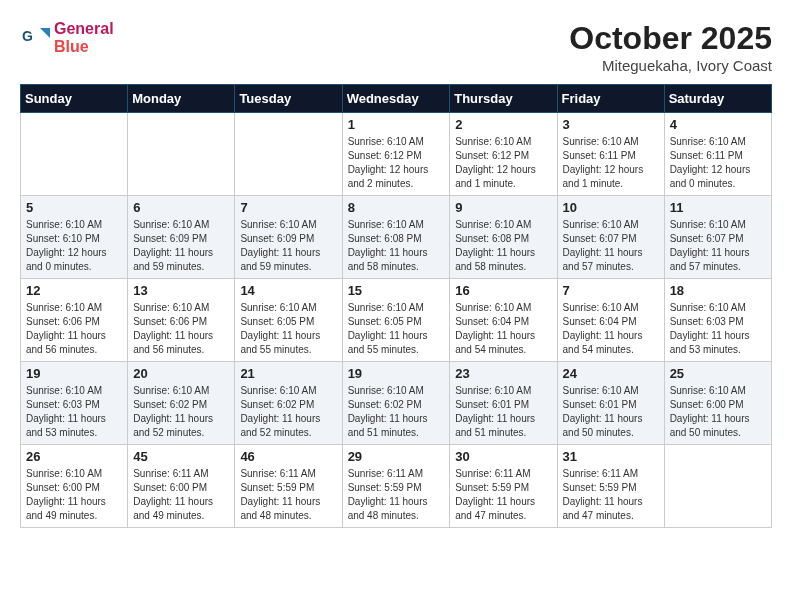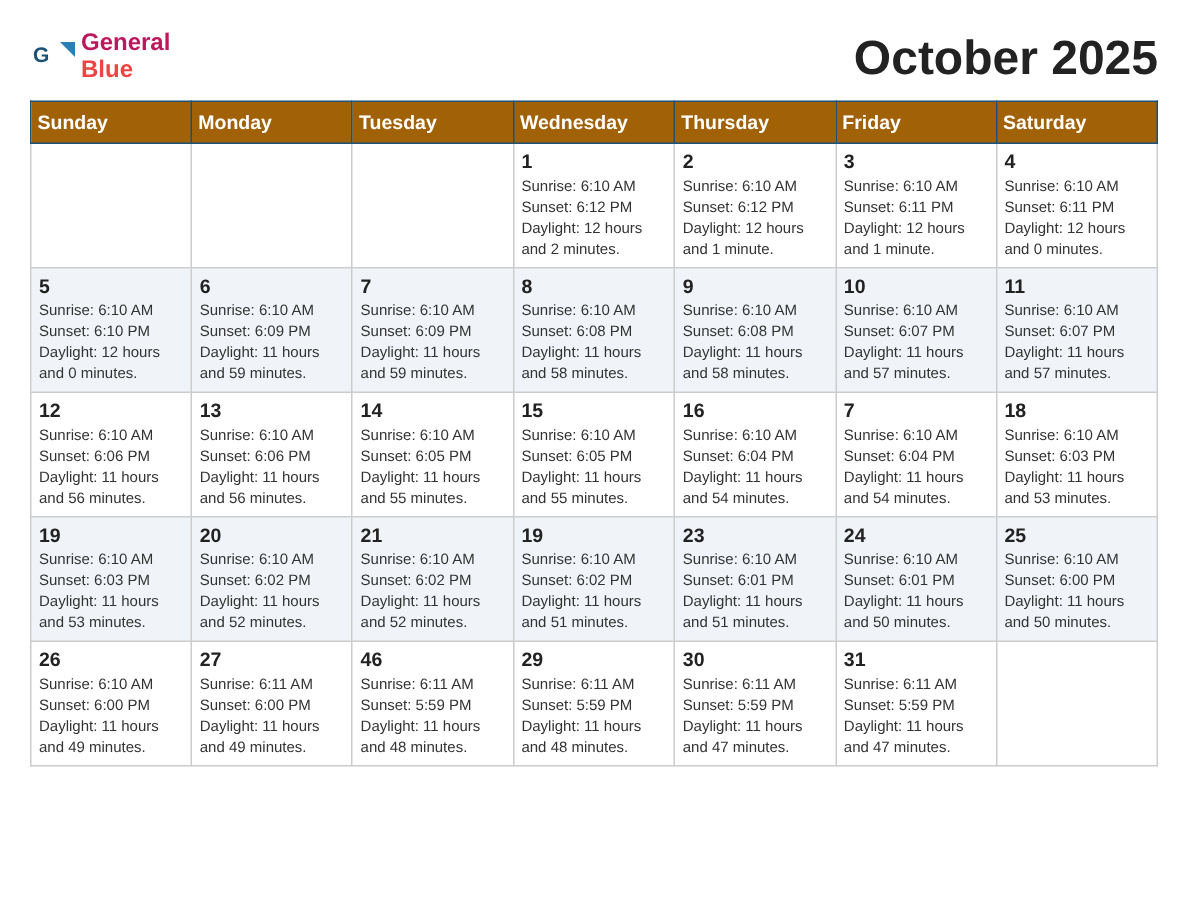--- a/index.html
+++ b/index.html
@@ -73,39 +73,40 @@
     .empty-cell {
       background: #f9f9f9;
     }
     tr:nth-child(even) td {
       background-color: #f0f4f8;
     }
     tr:nth-child(odd) td {
       background-color: #ffffff;
     }
     .calendar-table thead tr th {
-      background-color: #a16207;
+      background-color: #0f172a;
     }
   </style>
 </head>
 <body>
 
 <div class="header-section">
   <div class="logo">
     <svg class="logo-icon" viewBox="0 0 30 30">
       <text x="2" y="18" font-size="14" font-weight="bold" fill="#1a5276">G</text>
       <polygon points="20,5 30,5 30,15" fill="#2980b9"></polygon>
     </svg>
     <div>
       <div style="font-size:16px; font-weight:bold; color:#be185d; line-height:1.1;">General</div>
       <div style="font-size:16px; font-weight:bold; color:#ef4444; line-height:1.1;">Blue</div>
     </div>
   </div>
   <div class="title-section">
     <div class="month-title">October 2025</div>
+    <div class="location-title">Miteguekaha, Ivory Coast</div>
   </div>
 </div>
 
 <table class="calendar-table">
   <thead>
     <tr>
     <th>Sunday</th>
         <th>Monday</th>
         <th>Tuesday</th>
         <th>Wednesday</th>
@@ -277,21 +278,21 @@
         </td>
       </tr>
       <tr>
         <td>
           <div class="day-number">26</div>
           <div class="day-info" style="white-space: pre-line;">Sunrise: 6:10 AM
 Sunset: 6:00 PM
 Daylight: 11 hours and 49 minutes.</div>
         </td>
         <td>
-          <div class="day-number">27</div>
+          <div class="day-number">45</div>
           <div class="day-info" style="white-space: pre-line;">Sunrise: 6:11 AM
 Sunset: 6:00 PM
 Daylight: 11 hours and 49 minutes.</div>
         </td>
         <td>
           <div class="day-number">46</div>
           <div class="day-info" style="white-space: pre-line;">Sunrise: 6:11 AM
 Sunset: 5:59 PM
 Daylight: 11 hours and 48 minutes.</div>
         </td>

